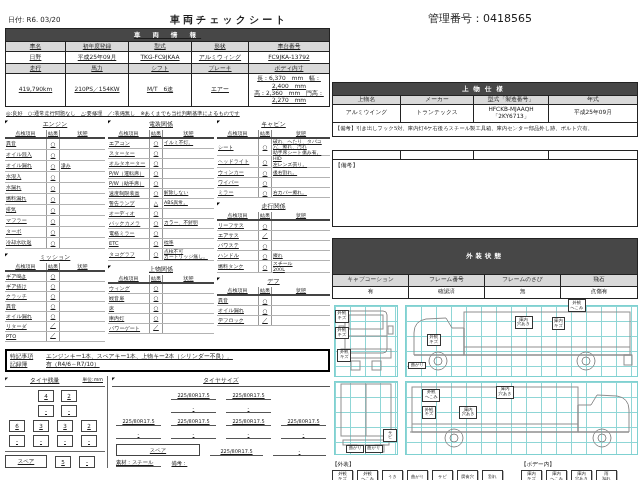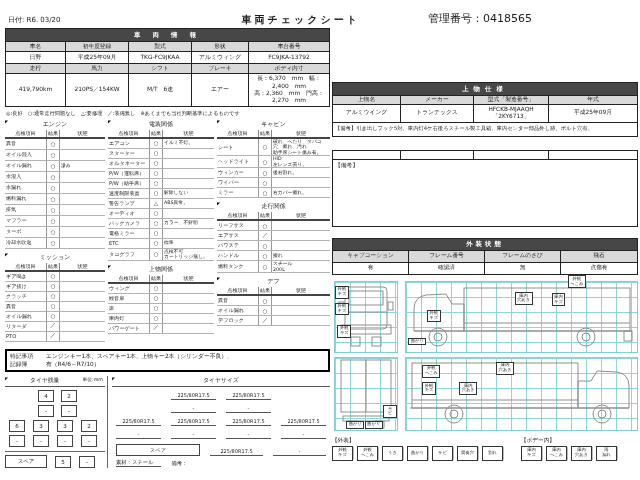--- a/index.html
+++ b/index.html
@@ -1,24 +1,24 @@
 <!DOCTYPE html>
 <html><head>
 <meta charset="utf-8">
 <style>
   html,body{margin:0;padding:0;background:#fff;}
   .page{position:relative;width:640px;height:480px;background:#fff;overflow:hidden;
         font-family:"DejaVu Sans",sans-serif;color:#1c1c1c;}
   
   .hdr-date{position:absolute;left:8px;top:15px;font-size:7px;}
-  .hdr-title{position:absolute;left:170px;top:13px;width:190px;text-align:right;
+  .hdr-title{position:absolute;left:170px;top:13px;width:190px;text-align:left;
              font-size:10px;font-weight:bold;letter-spacing:3px;}
   .hdr-mgmt{position:absolute;left:428px;top:11px;font-size:11px;}
   
-  .left-panel{position:absolute;left:5px;top:28px;width:325px;}
+  .left-panel{position:absolute;left:5px;top:28px;width:325px;text-decoration:underline;}
   .vi-table{border:1.5px solid #222;}
   .bar{background:#474747;color:#fff;font-size:6.4px;font-weight:bold;text-align:center;
        letter-spacing:5px;padding:1.5px 0;}
   .vi-row{display:grid;grid-template-columns:60px 63px 63px 57px 1fr;}
   .vi-row>div{border-right:1px solid #222;border-top:1px solid #222;display:flex;
               align-items:center;justify-content:center;font-size:5.9px;text-align:center;
               padding:1px 0;white-space:pre-line;line-height:1.25;}
   .vi-row>div:last-child{border-right:none;}
   .vi-head>div{background:#d9d9d9;font-size:5.7px;}
   .vi-val>div{min-height:9px;}
@@ -562,21 +562,21 @@
       <div></div>
       <div></div>
       <div></div>
       <div></div>
     </div>
     <div class="biko-box">
       <span>【備考】</span>
     </div>
 
     <div class="ext-table">
-      <div class="bar" style="letter-spacing:3px;padding:1px 0">外装状態</div>
+      <div class="bar" style="letter-spacing:3px;padding:13px 0">外装状態</div>
       <div class="ext-row ext-head" id="ext-head">
           <div>キャブコーション</div>
           <div>フレーム番号</div>
           <div>フレームのさび</div>
           <div>飛石</div>
         </div>
       <div class="ext-row" id="ext-val">
           <div>有</div>
           <div>確認済</div>
           <div>無</div>

